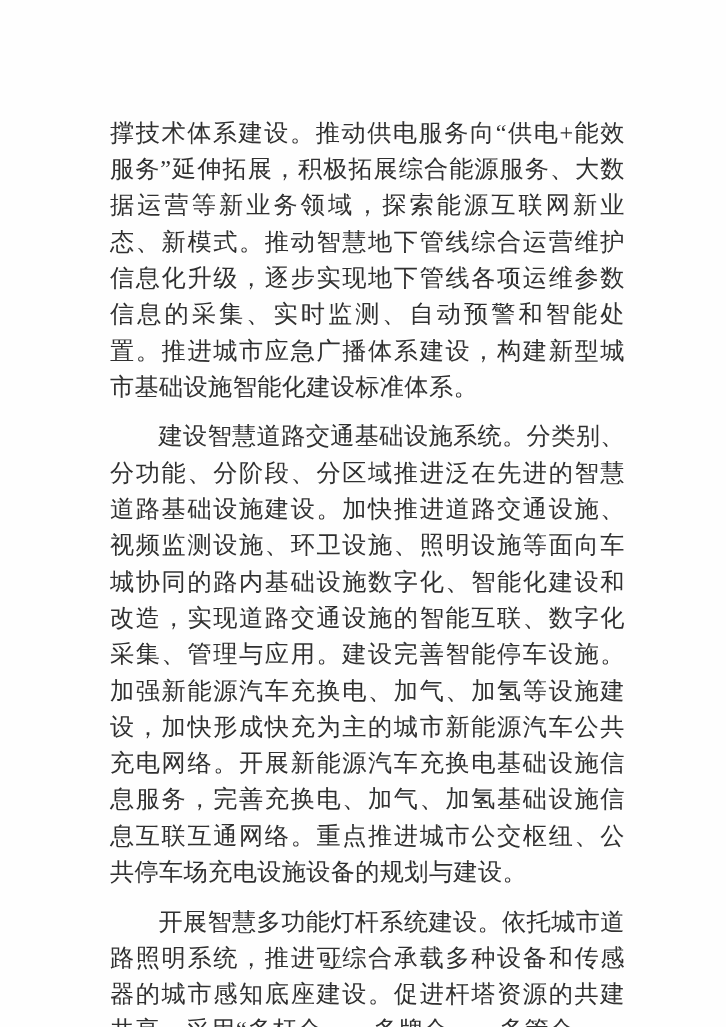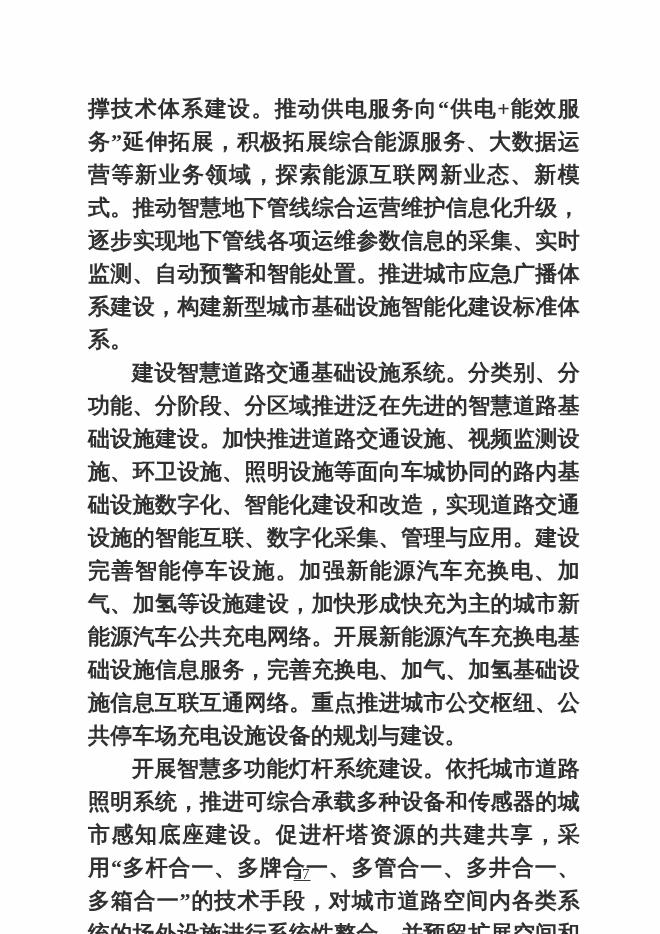--- a/index.html
+++ b/index.html
@@ -21,23 +21,22 @@
     top: 92px;
     width: 492px;
     color: #303030;
     font-size: 22px;
     line-height: 33px;
     text-align: justify;
     text-justify: inter-ideograph;
     letter-spacing: 0.3px;
   }
   .document-body p.para {
-    margin: 0;
+    margin: 12px;
     padding: 0;
-    font-weight: bold;
   }
   .para.flush { text-indent: 0; }
   .para.indent { text-indent: 2em; }
   .page-number {
     position: absolute;
     left: 0;
     top: 866px;
     width: 604px;
     text-align: center;
     font-size: 15px;

